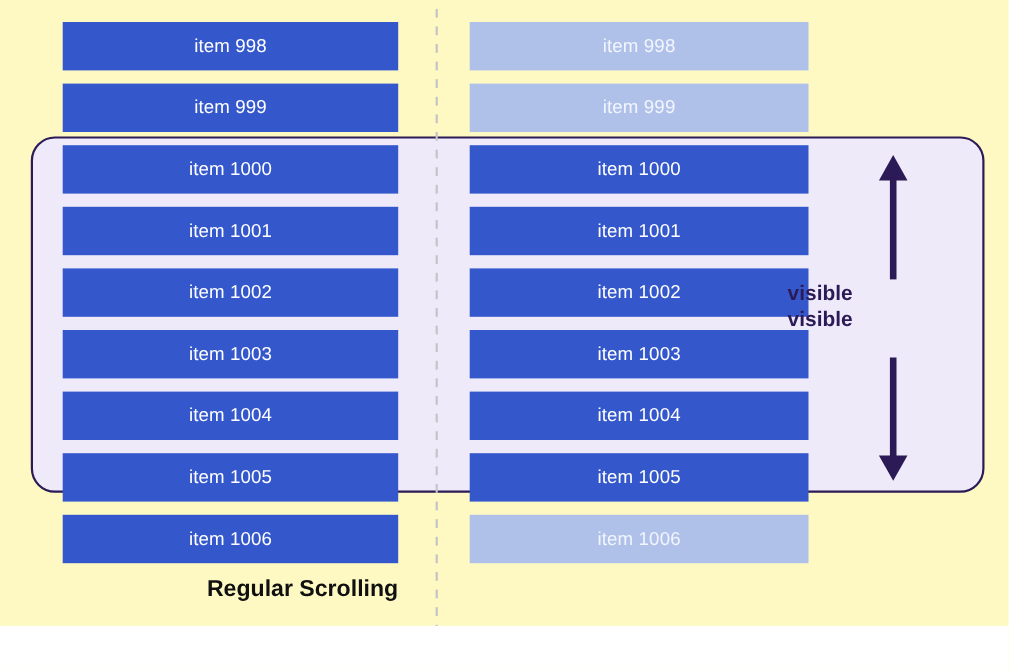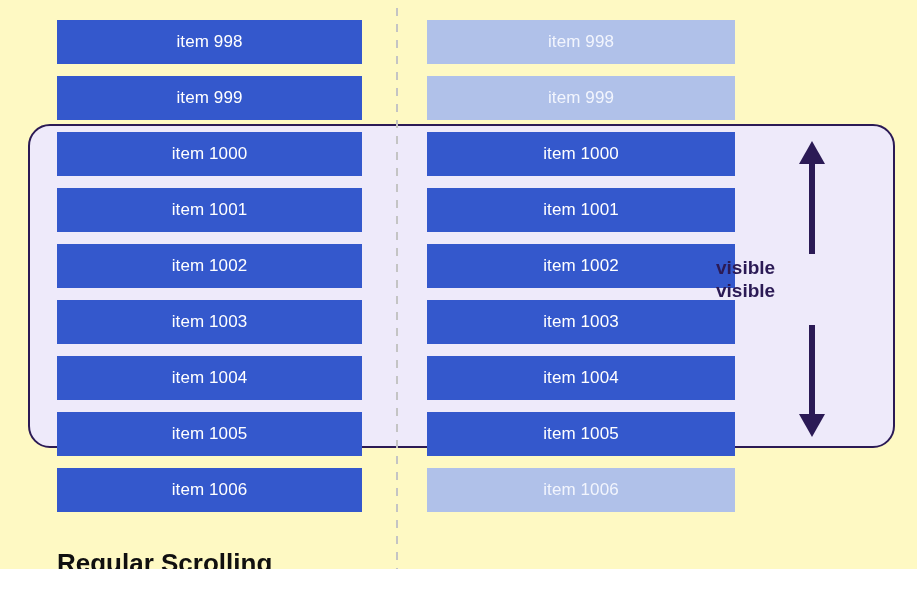--- a/index.html
+++ b/index.html
@@ -92,25 +92,25 @@
     font-size: 19px;
     font-weight: bold;
     line-height: 23px;
     color: #2b1a55;
     z-index: 5;
   }
 
   
   .caption {
     position: absolute;
-    top: 548px;
-    font-size: 26px;
+    top: 524px;
+    font-size: 21px;
     font-weight: bold;
     color: #101010;
-    text-align: left;
+    text-align: right;
     z-index: 3;
   }
   .caption.left-cap  { left: 57px;  width: 305px; }
   .caption.right-cap { left: 427px; width: 308px; }
 </style>
 </head>
 <body>
 
 <div id="canvas">
 

